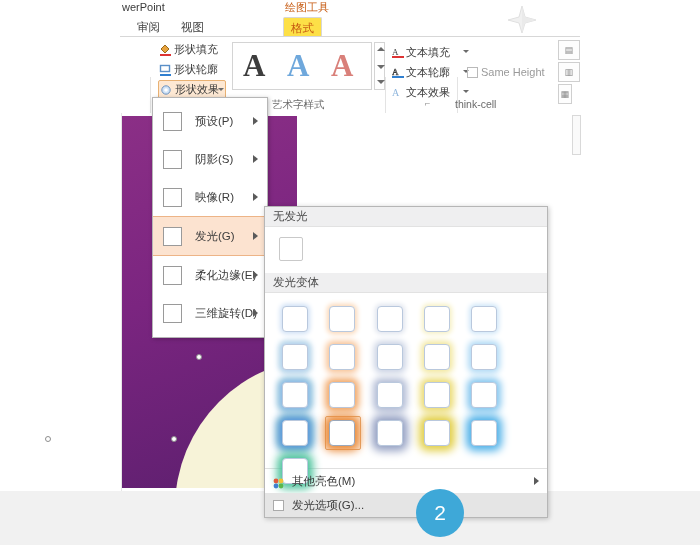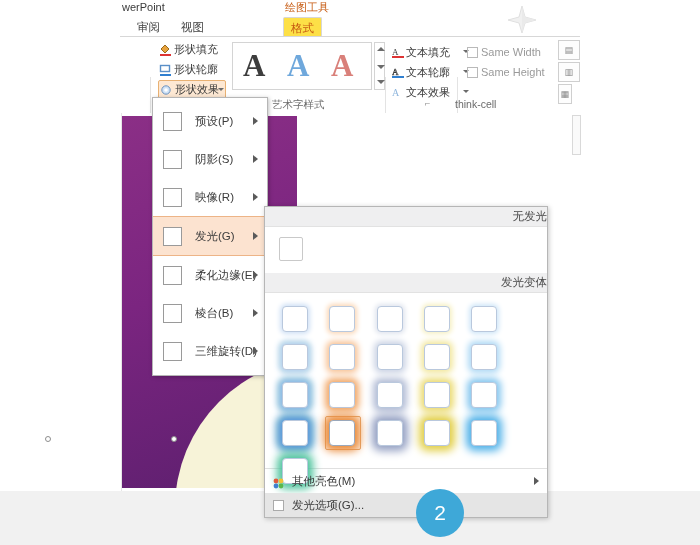--- a/index.html
+++ b/index.html
@@ -334,21 +334,20 @@
     box-sizing: border-box;
   }
   .fly-header {
     height: 19px;
     line-height: 19px;
     background: #efeff0;
     color: #4a4a4a;
     font-size: 11.5px;
     padding-left: 8px;
     border-bottom: 1px solid #e2e2e2;
-    text-align: right;
   }
   .fly-none {
     height: 46px;
     position: relative;
   }
   .swatch {
     width: 24px; height: 24px;
     border: 1px solid #c9c9c9;
     background: #ffffff;
     box-sizing: border-box;
@@ -544,24 +543,20 @@
   <div class="txt-btn" style="top:84px;">
     <span class="ic">
       <svg width="12" height="12" viewBox="0 0 12 12">
           <text x="0" y="10" font-size="10" font-family="Liberation Serif, serif" fill="#8fb6dd">A</text>
         </svg>
     </span>
     <span>文本效果</span>
     <span class="caret"></span>
   </div>
 
-  <div class="size-btn" style="top:44px;">
-    <span class="ic"></span>
-    <span>Same Width</span>
-  </div>
   <div class="size-btn" style="top:64px;">
     <span class="ic"></span>
     <span>Same Height</span>
   </div>
 
   <div class="tc-btn" style="top:40px;">▤</div>
   <div class="tc-btn" style="top:62px;">▥</div>
   <div class="tc-btn" style="top:84px; width:14px;">▦</div>
 
   <div class="grp-label" style="left:272px;">艺术字样式</div>
@@ -602,25 +597,20 @@
       <span class="arrow"></span>
     </div>
     <div class="menu-item selected">
       <span class="box"></span>
       <span>发光(G)</span>
       <span class="arrow"></span>
     </div>
     <div class="menu-item">
       <span class="box"></span>
       <span>柔化边缘(E)</span>
-      <span class="arrow"></span>
-    </div>
-    <div class="menu-item">
-      <span class="box"></span>
-      <span>棱台(B)</span>
       <span class="arrow"></span>
     </div>
     <div class="menu-item">
       <span class="box"></span>
       <span>三维旋转(D)</span>
       <span class="arrow"></span>
     </div>
   </div>
 
   <div class="flyout">

